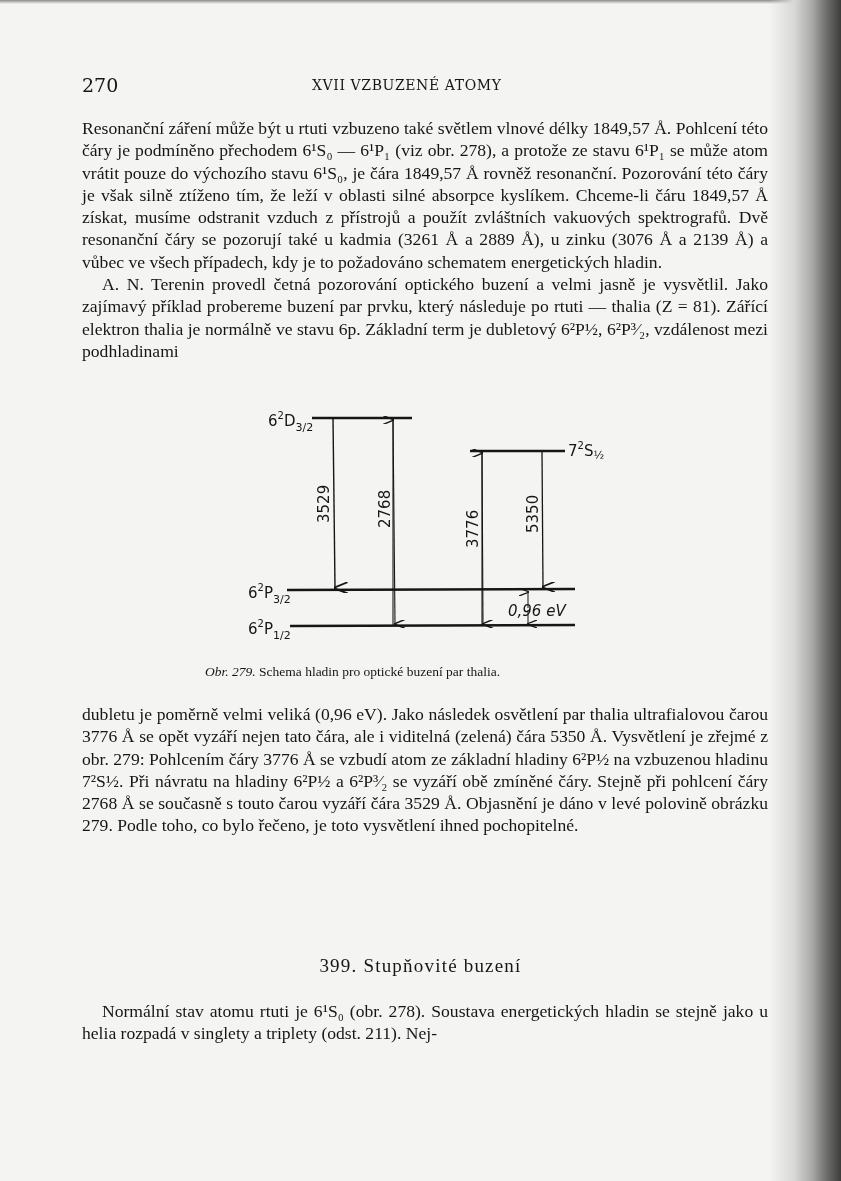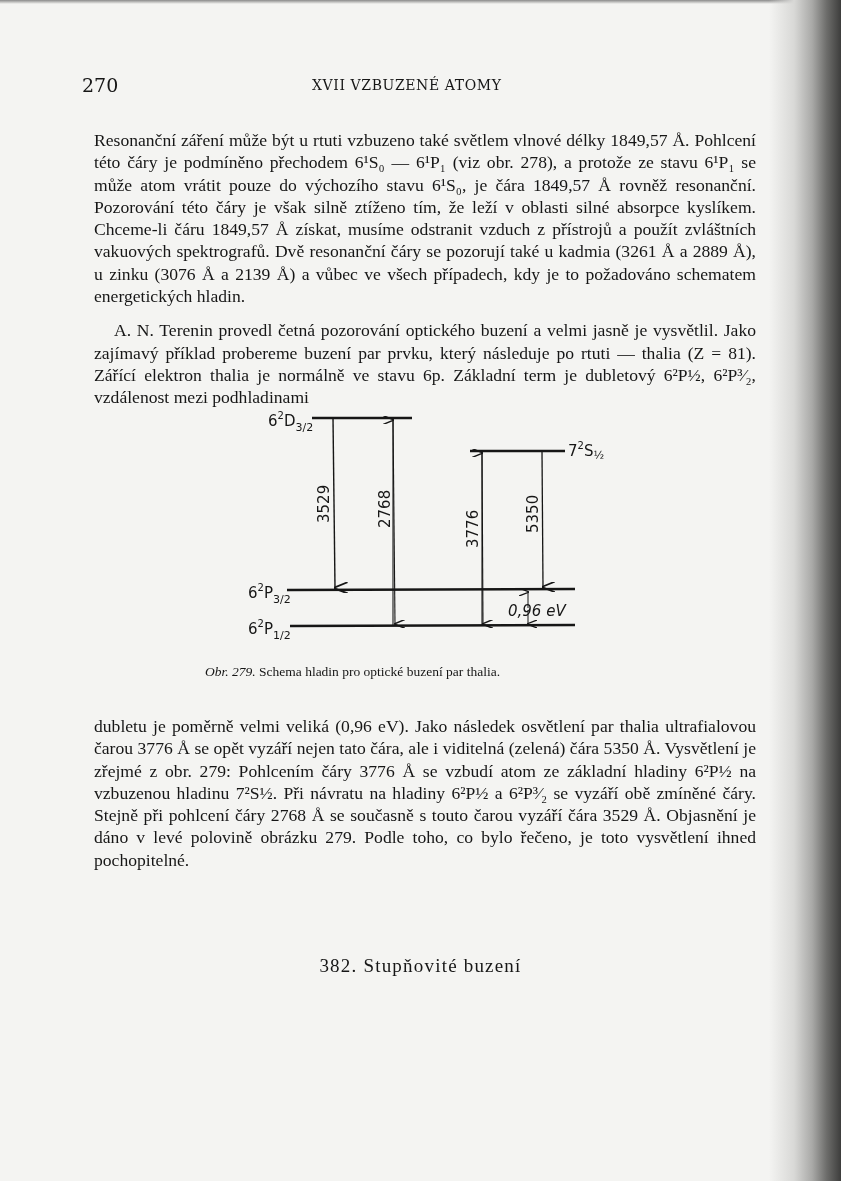--- a/index.html
+++ b/index.html
@@ -11,21 +11,21 @@
   }
   .page-shade-top { position: absolute; left: 0; top: 0; width: 841px; height: 4px; background: linear-gradient(#8a8a8a, rgba(244,244,242,0)); }
   .spine {
     position: absolute; top: 0; right: 0; width: 72px; height: 1181px;
     background: linear-gradient(to right, rgba(244,244,242,0) 0%, #d8d8d6 35%, #a9a9a7 60%, #6d6d6b 80%, #3d3d3c 100%);
   }
   .header { position: absolute; top: 74px; left: 82px; width: 680px; height: 22px; }
   .page-number { position: absolute; left: 0; top: 0; font-size: 19px; }
   .running-head { position: absolute; left: 230px; top: 3px; font-size: 14px; letter-spacing: 0.6px; }
   .body { position: absolute; left: 82px; width: 686px; font-size: 17.6px; line-height: 22.3px; text-align: justify; font-family: "Liberation Serif", "DejaVu Serif", serif; }
-  .body p { margin: 12px; }
+  .body p { margin: 0; }
   .indent { text-indent: 20px; }
   .b1 { top: 117px; }
   .b2 { top: 703px; }
   .b3 { top: 989px; }
   .section-title { position: absolute; top: 955px; left: 0; width: 841px; text-align: center; font-size: 19px; letter-spacing: 1.2px; font-family: "Liberation Serif", serif; }
   .figure { position: absolute; left: 230px; top: 398px; width: 400px; height: 250px; }
   .figure svg { width: 400px; height: 250px; }
   .caption { position: absolute; top: 664px; left: 205px; font-size: 13.5px; font-family: "Liberation Serif", serif; }
   .caption .lab { font-style: italic; }
   .diag-text { font-family: "DejaVu Sans", sans-serif; font-size: 15px; fill: #161616; }
@@ -83,16 +83,17 @@
 
 <div class="caption">
   <span class="lab">Obr. 279.</span>
   <span>Schema hladin pro optické buzení par thalia.</span>
 </div>
 
 <div class="body b2">
   <p>dubletu je poměrně velmi veliká (0,96 eV). Jako následek osvětlení par thalia ultrafialovou čarou 3776 Å se opět vyzáří nejen tato čára, ale i viditelná (zelená) čára 5350 Å. Vysvětlení je zřejmé z obr. 279: Pohlcením čáry 3776 Å se vzbudí atom ze základní hladiny 6²P½ na vzbuzenou hladinu 7²S½. Při návratu na hladiny 6²P½ a 6²P³⁄₂ se vyzáří obě zmíněné čáry. Stejně při pohlcení čáry 2768 Å se současně s touto čarou vyzáří čára 3529 Å. Objasnění je dáno v levé polovině obrázku 279. Podle toho, co bylo řečeno, je toto vysvětlení ihned pochopitelné.</p>
 </div>
 
-<div class="section-title">382. Stupňovité buzení</div>
+<div class="section-title">399. Stupňovité buzení</div>
 
 <div class="body b3" style="top:1000px;">
+  <p class="indent">Normální stav atomu rtuti je 6¹S₀ (obr. 278). Soustava energetických hladin se stejně jako u helia rozpadá v singlety a triplety (odst. 211). Nej-</p>
 </div>
 
 </body></html>

